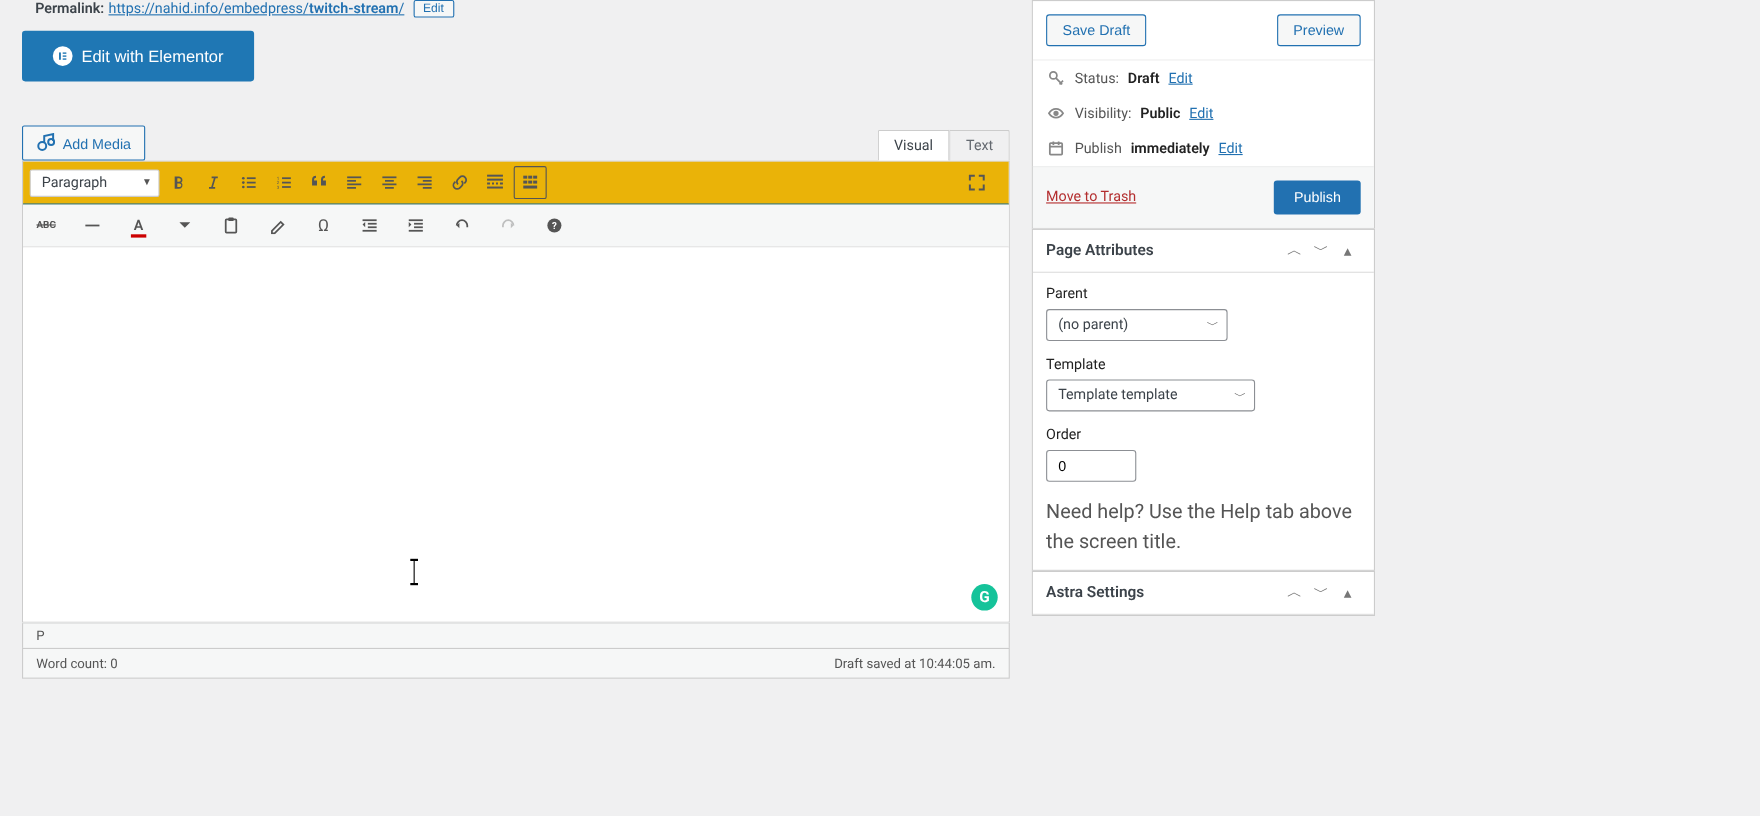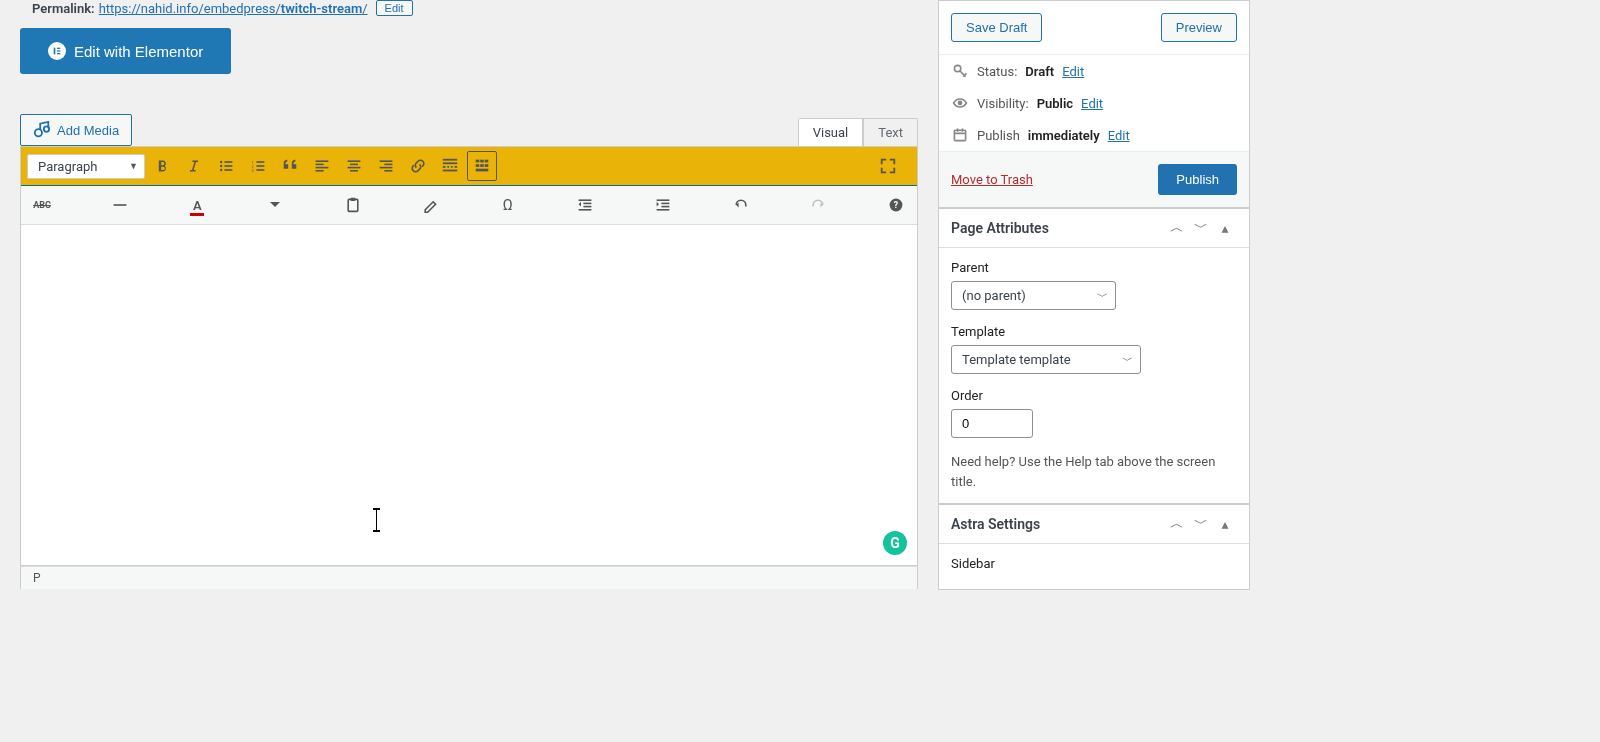--- a/index.html
+++ b/index.html
@@ -23,21 +23,21 @@
 
 .editor-top { display: flex; align-items: flex-end; margin-top: 40px; }
 .add-media-btn { display: inline-flex; align-items: center; gap: 6px; border: 1px solid #2271b1; background: #f6f7f7; color: #2271b1; padding: 6px 12px; font-size: 13px; border-radius: 2px; cursor: pointer; }
 .editor-tabs { margin-left: auto; display: flex; }
 .editor-tab { border: 1px solid #ccc; border-bottom: none; background: #f0f0f1; padding: 6px 14px; font-size: 13px; color: #646970; cursor: pointer; }
 .editor-tab.active { background: #fff; color: #3c434a; border-top-left-radius: 2px; }
 .editor-tab:last-child { border-top-right-radius: 2px; }
 
 .toolbar-wrap { border: 1px solid #ccc; background: #fff; }
 .toolbar { display: flex; align-items: center; gap: 2px; padding: 4px 6px; background: #eab308; border-bottom: 1px solid #0369a1; }
-.toolbar-row2 { display: flex; align-items: center; gap: 12px; padding: 4px 6px; background: #f6f7f7; border-bottom: 1px solid #ddd; justify-content: space-between; }
+.toolbar-row2 { display: flex; align-items: center; gap: 12px; padding: 4px 6px; background: #f6f7f7; border-bottom: 1px solid #ddd; }
 .format-select { border: 1px solid #ccc; background: #fff; padding: 4px 24px 4px 10px; font-size: 13px; position: relative; border-radius: 2px; min-width: 118px; }
 .format-select::after { content: "▼"; position: absolute; right: 6px; top: 50%; transform: translateY(-50%); font-size: 9px; color: #555; }
 .tb-btn { width: 30px; height: 30px; display: inline-flex; align-items: center; justify-content: center; cursor: pointer; color: #555; border-radius: 2px; }
 .tb-btn.boxed { border: 1px solid #555; }
 .tb-spacer { flex: 1; }
 .expand-btn { margin-right: 8px; }
 
 .editor-body { height: 340px; background: #fff; position: relative; }
 .cursor-caret { position: absolute; left: 355px; top: 285px; width: 1px; height: 20px; background: #000; }
 .cursor-caret::before { content: ""; position: absolute; left: -3px; top: -2px; width: 7px; height: 2px; background: #000; }
@@ -66,21 +66,21 @@
 .trash-link { color: #b32d2e; text-decoration: underline; font-size: 13px; }
 .btn-primary { background: #2271b1; color: #fff; border: none; padding: 8px 18px; font-size: 13px; border-radius: 3px; cursor: pointer; }
 
 
 .pa-label { font-size: 13px; font-weight: 400; color: #222; display: block; margin-bottom: 6px; }
 .pa-select { width: 165px; border: 1px solid #8c8f94; border-radius: 3px; padding: 6px 28px 6px 10px; font-size: 13px; background: #fff; position: relative; }
 .pa-select-wrap { position: relative; display: inline-block; margin-bottom: 14px; }
 .pa-select-wrap .chev { position: absolute; right: 8px; top: 50%; transform: translateY(-50%); pointer-events: none; color: #555; font-size: 11px; }
 .pa-template .pa-select { width: 190px; }
 .pa-input { width: 82px; border: 1px solid #8c8f94; border-radius: 3px; padding: 6px 10px; font-size: 13px; }
-.pa-help { font-size: 13px; color: #555; margin-top: 14px; line-height: 1.5; }
+.pa-help { font-size: 18px; color: #555; margin-top: 14px; line-height: 1.5; }
 
 svg { display: block; }
 a { cursor: pointer; }
 .abc-strike { font-size: 9px; font-weight: bold; text-decoration: line-through; }
 .text-color-btn { flex-direction: column; position: relative;}
 .text-color-btn .underline-bar { position: absolute; bottom: 4px; width: 14px; height: 3px; background: #c00; }
 </style>
 </head>
 <body>
 
@@ -288,20 +288,24 @@
             </svg>
           </div>
       </div>
 
       <div class="editor-body">
         <div class="cursor-caret"></div>
         <div class="grammarly">G</div>
       </div>
     </div>
     <div class="status-bar-path">P</div>
+    <div class="status-bar">
+      <span><span>Word count: </span><span>0</span></span>
+      <span class="right">Draft saved at 10:44:05 am.</span>
+    </div>
   </div>
 
   <div class="sidebar">
 
     <div class="postbox">
       <div class="pub-top">
         <button class="btn-outline">Save Draft</button>
         <button class="btn-outline">Preview</button>
       </div>
       <div class="pub-row">
@@ -367,18 +371,15 @@
       </div>
     </div>
 
     <div class="postbox">
       <div class="postbox-header">
         <h2>Astra Settings</h2>
         <span class="arrow">︿</span>
         <span class="arrow">﹀</span>
         <span class="arrow">▴</span>
       </div>
-      <div class="postbox-body">
-        <label class="pa-label">Sidebar</label>
-      </div>
     </div>
   </div>
 </div>
 
 </body></html>

